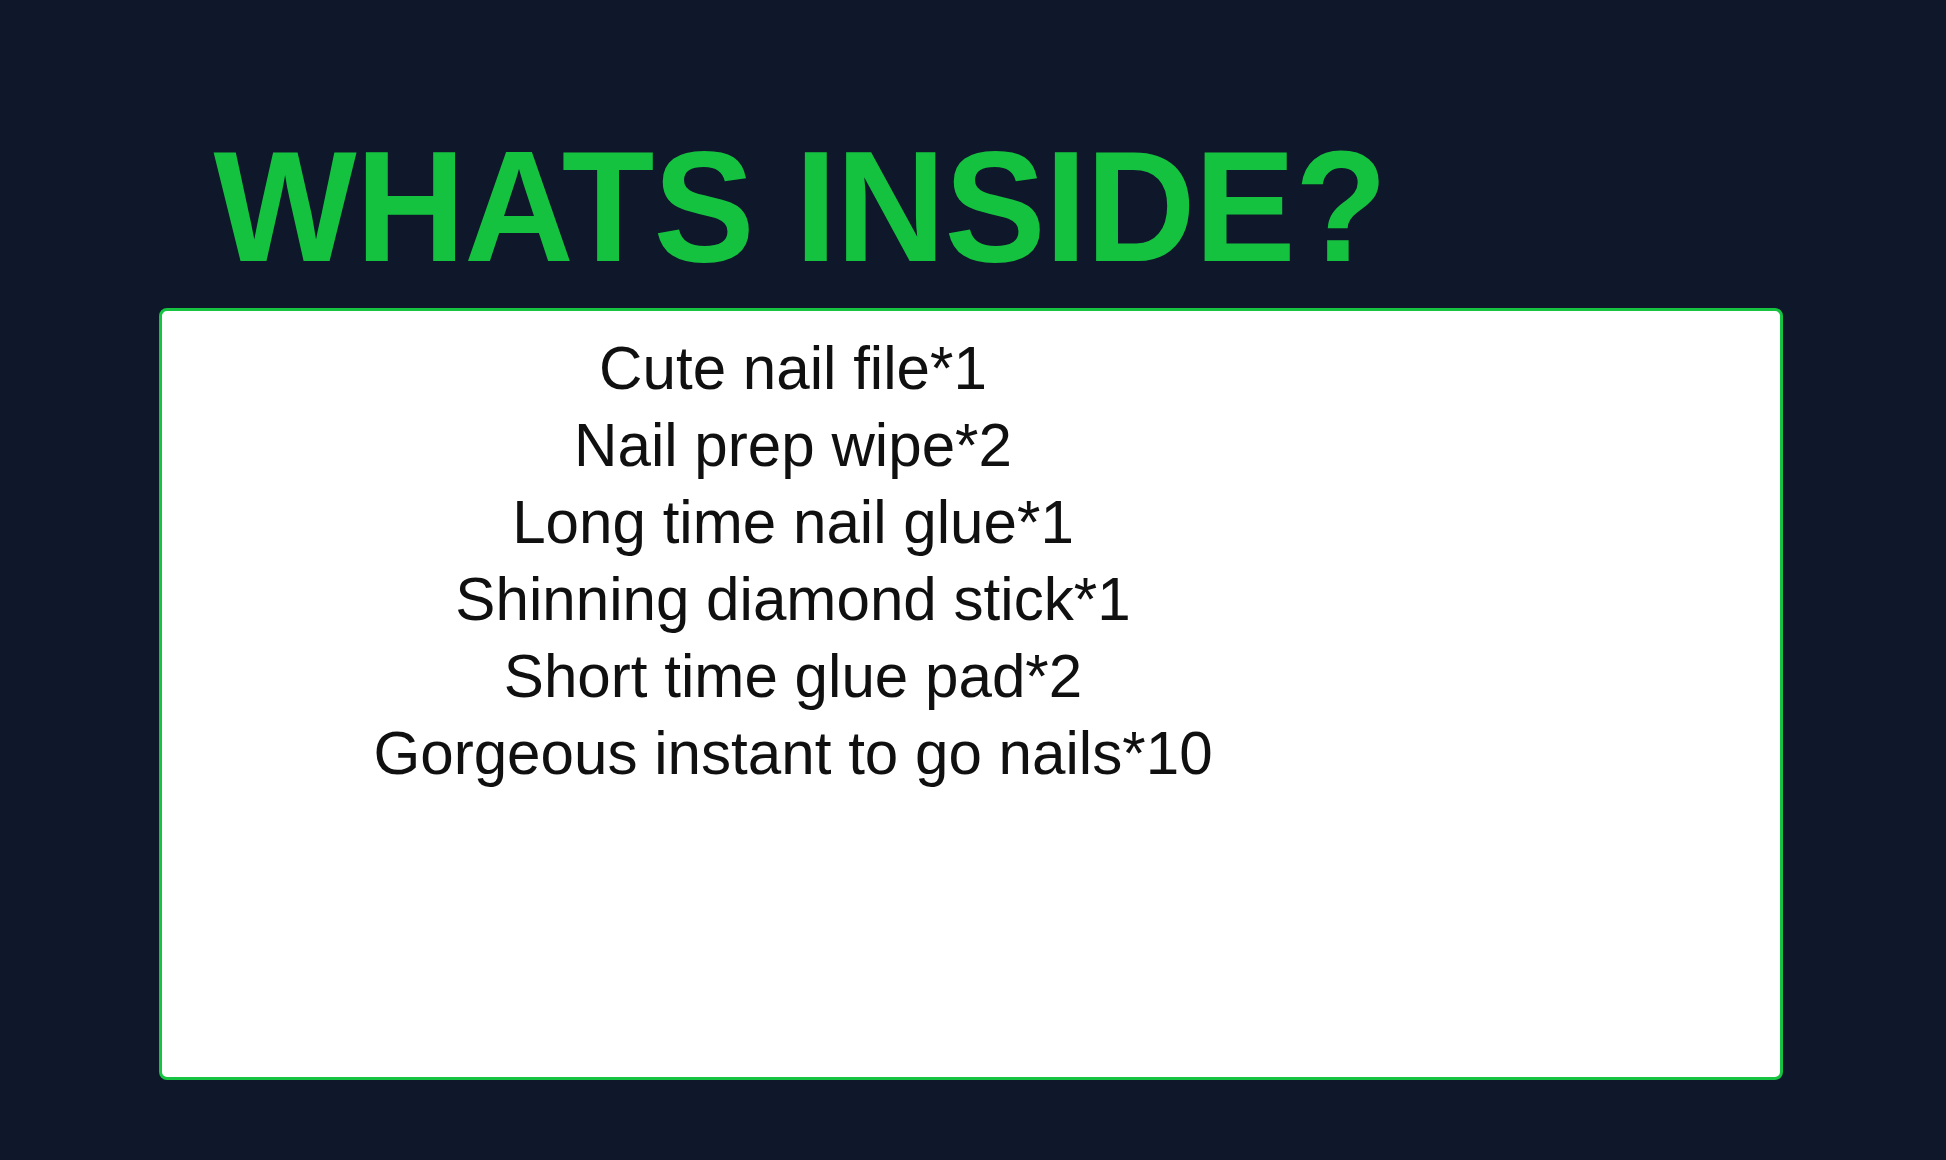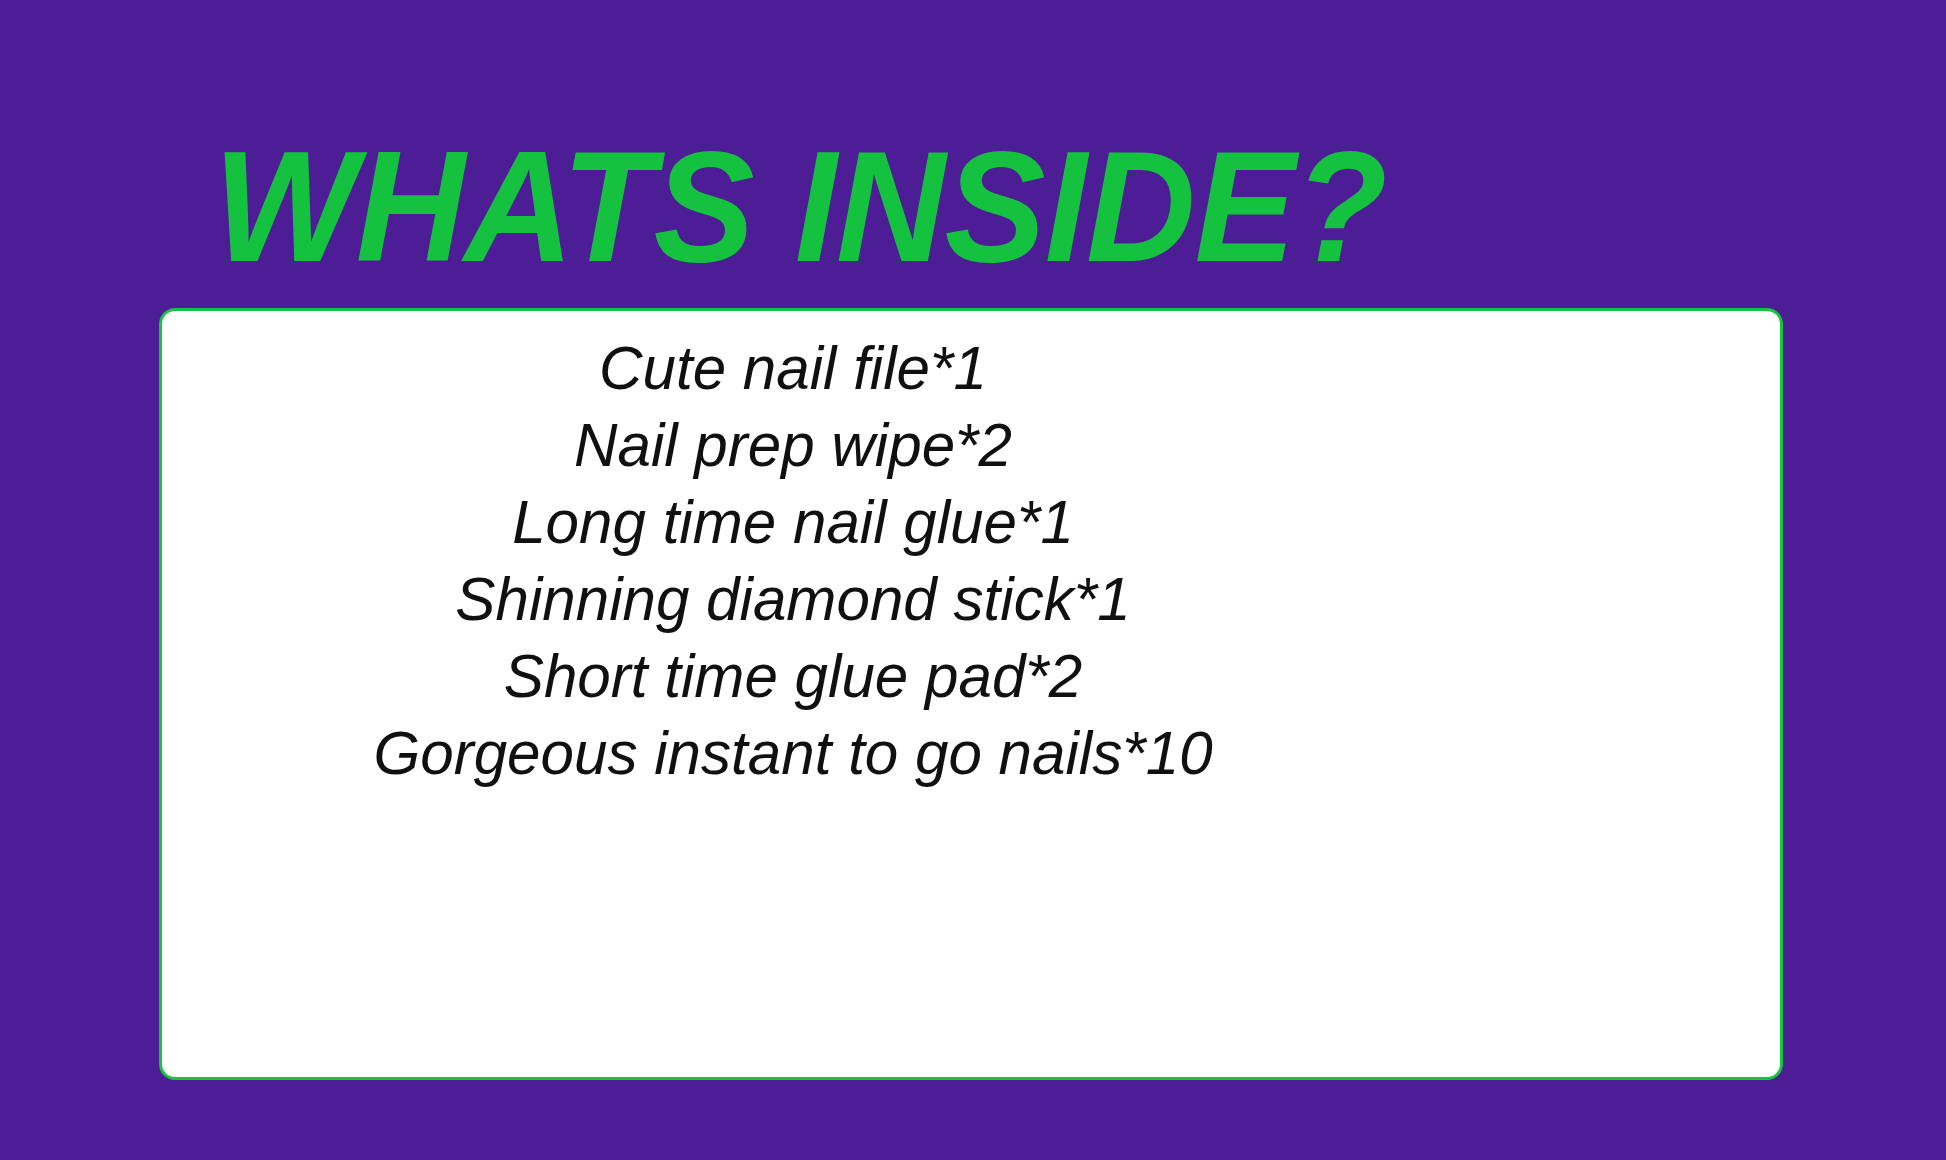--- a/index.html
+++ b/index.html
@@ -9,23 +9,22 @@
     background: #ffffff;
   }
   body {
     font-family: "Liberation Sans", sans-serif;
     -webkit-font-smoothing: antialiased;
   }
   #page {
     position: relative;
     width: 1946px;
     height: 1160px;
-    background: #4c1d95;
+    background: #0f172a;
     overflow: hidden;
-    font-style: italic;
   }
 
   
   #heading {
     position: absolute;
     left: 0;
     top: 18px;
     width: 1600px;
     text-align: center;
     color: #15c23f;
@@ -41,21 +40,21 @@
 
   
   #card {
     position: absolute;
     left: 159px;
     top: 308px;
     width: 1624px;
     height: 772px;
     box-sizing: border-box;
     border: 3px solid #16c441;
-    border-radius: 16px;
+    border-radius: 8px;
     background: #ffffff;
   }
 
   #contents-list {
     position: absolute;
     left: 0;
     top: 18px;
     width: 1262px;   
     margin: 0;
     padding: 0;

